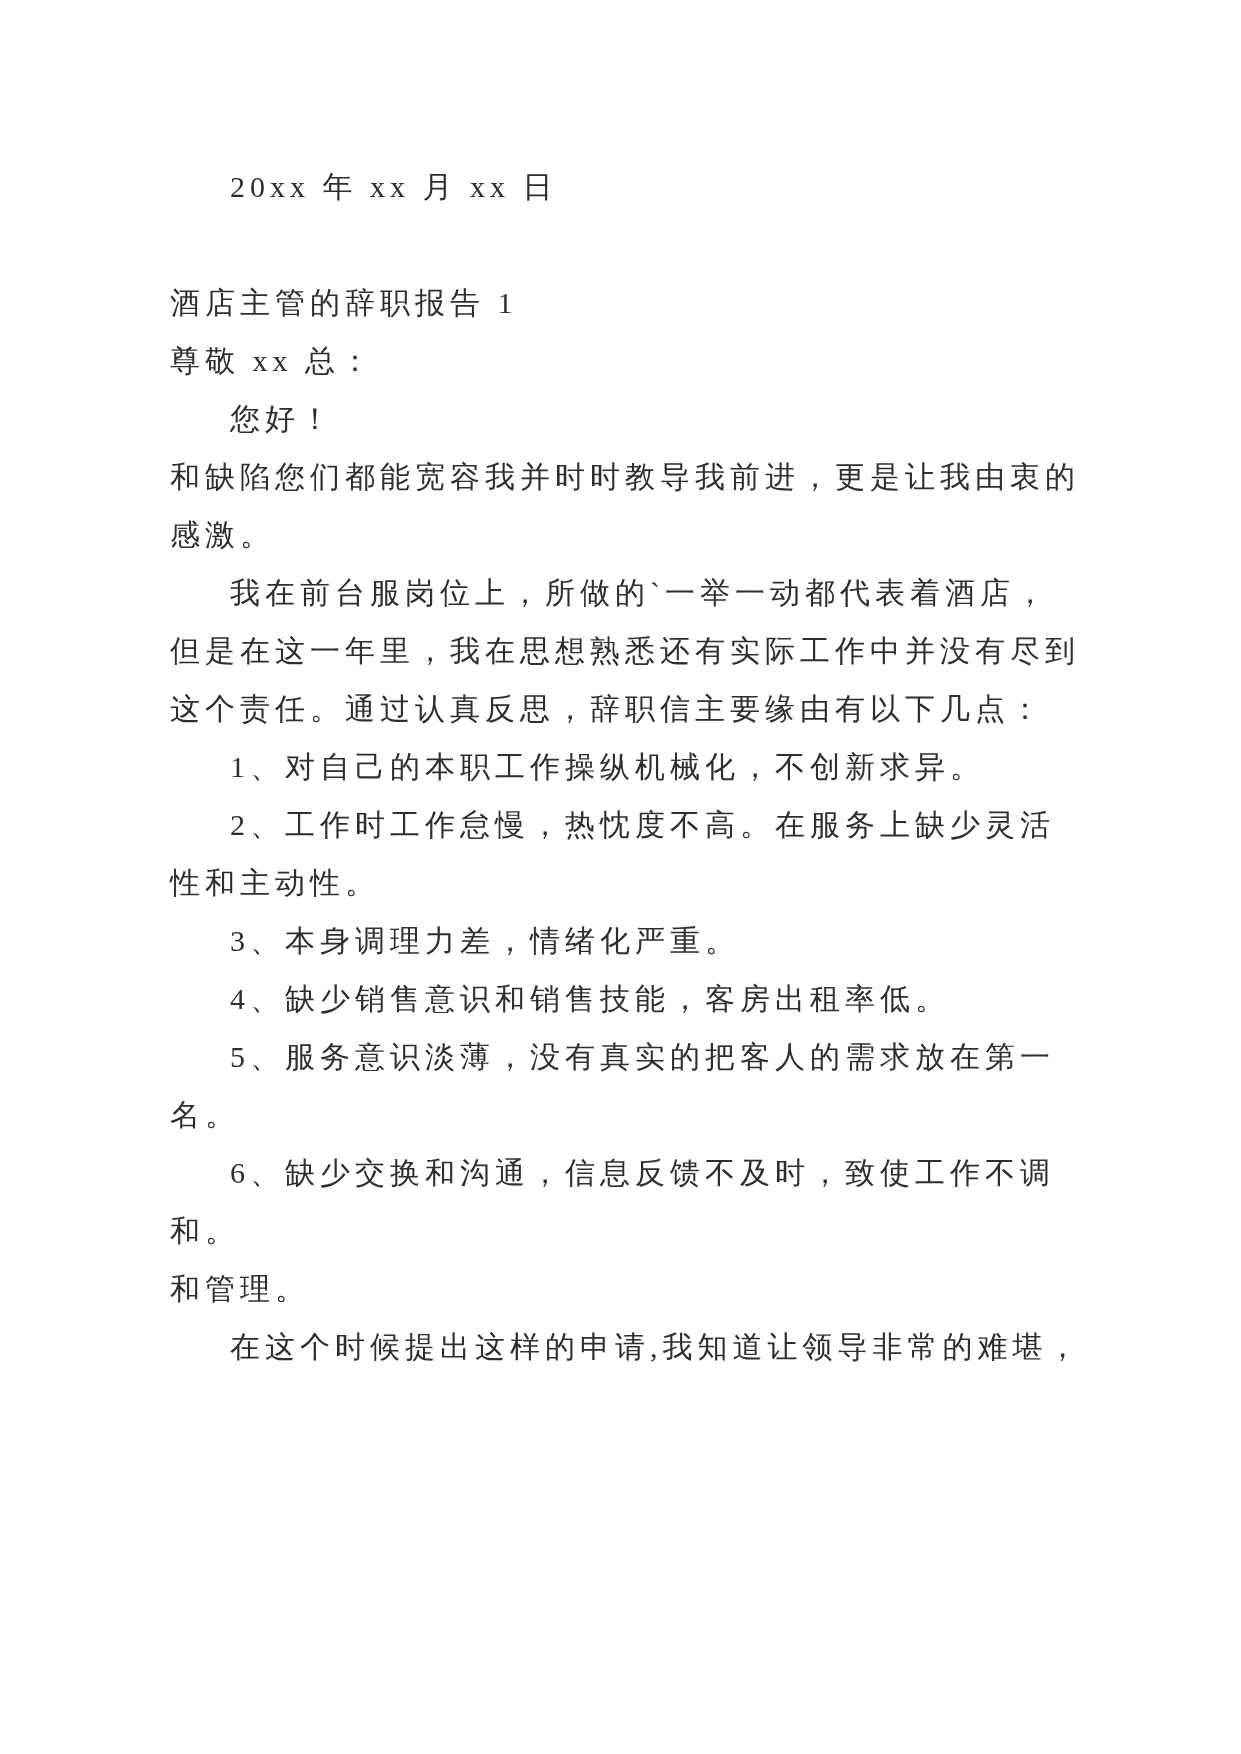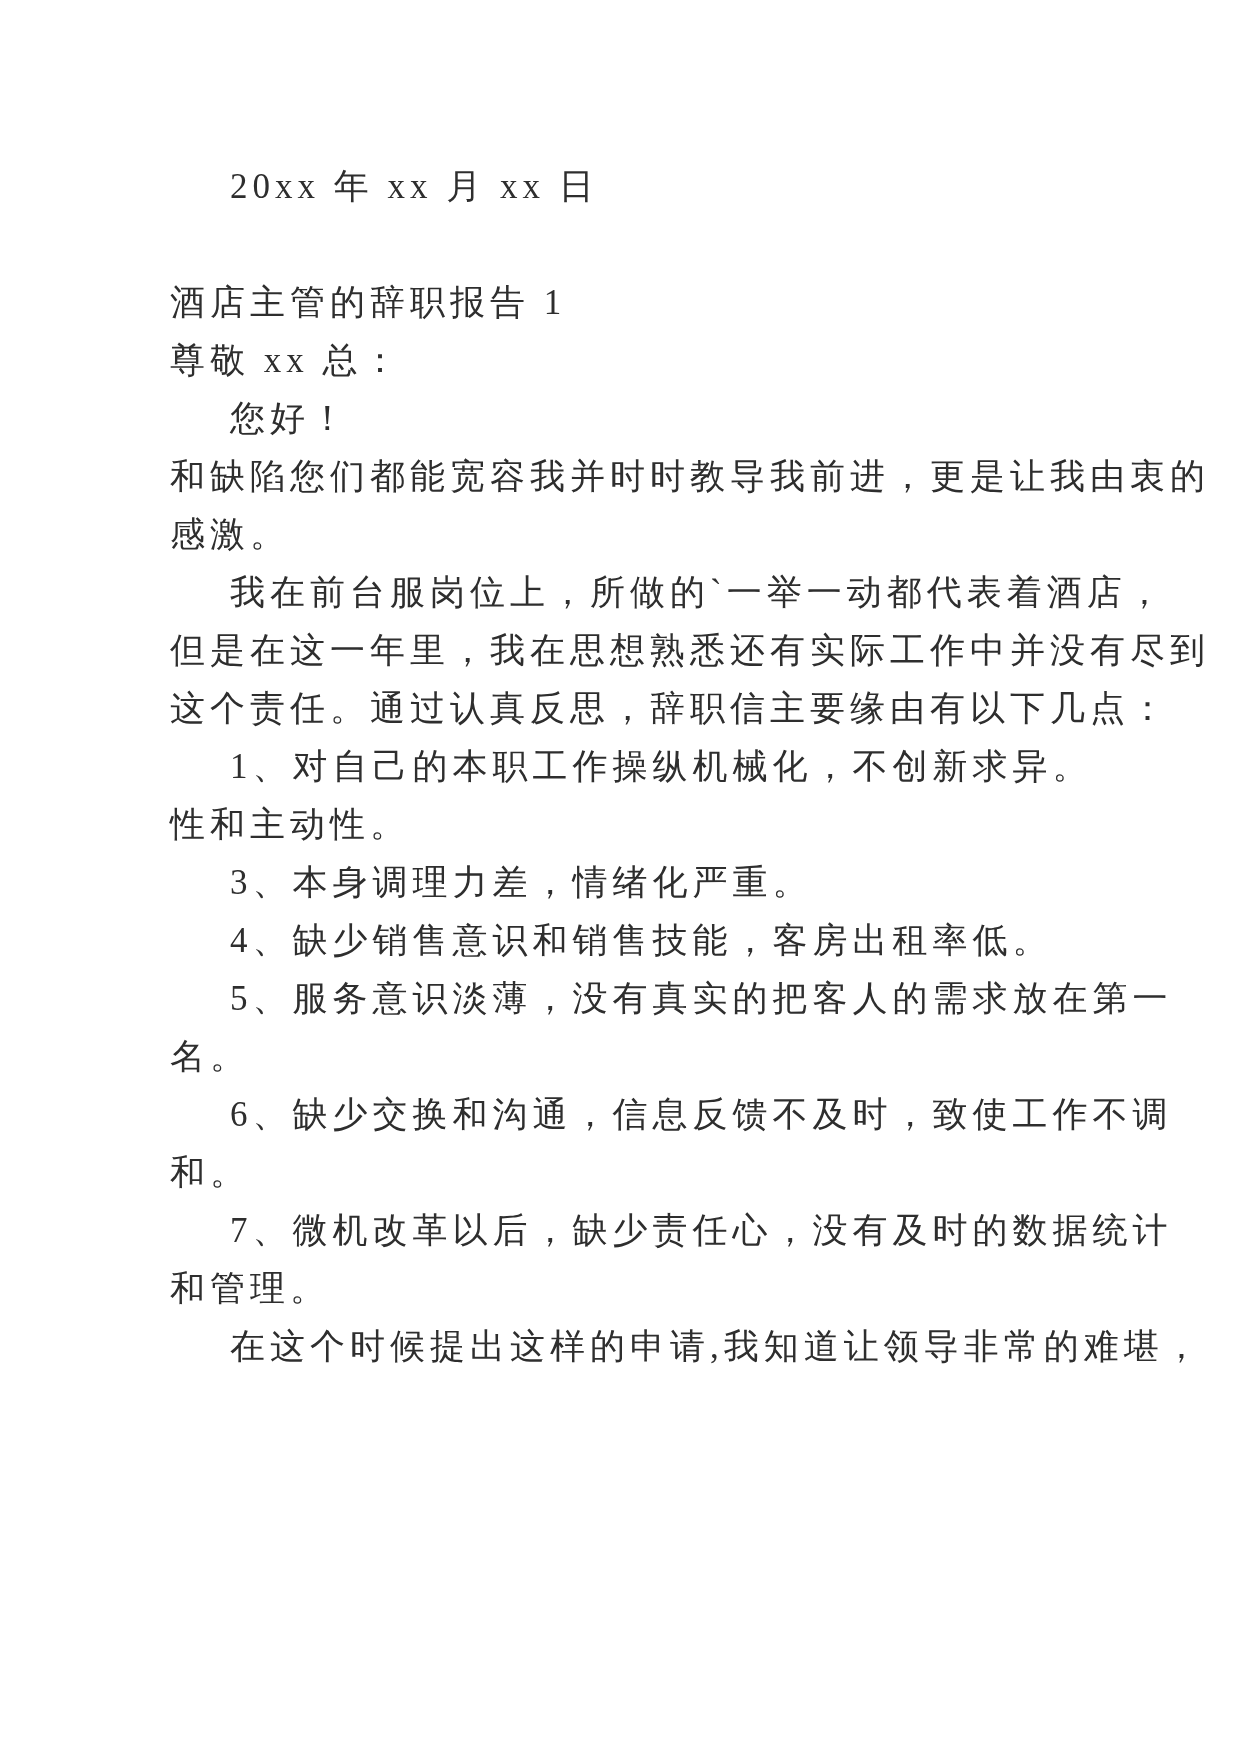--- a/index.html
+++ b/index.html
@@ -19,21 +19,21 @@
     }
     .text-body {
       position: absolute;
       left: 170px;
       top: 158px;
       width: 1000px;
     }
     .line {
       height: 58px;
       line-height: 58px;
-      font-size: 35px;
+      font-size: 30px;
       letter-spacing: 5px;
       white-space: nowrap;
     }
     .line.indent {
       padding-left: 60px;
     }
     .line.blank {
       
     }
   </style>
@@ -46,24 +46,24 @@
       <div class="line blank"></div>
       <div class="line">酒店主管的辞职报告 1</div>
       <div class="line">尊敬 xx 总：</div>
       <div class="line indent">您好！</div>
       <div class="line">和缺陷您们都能宽容我并时时教导我前进，更是让我由衷的</div>
       <div class="line">感激。</div>
       <div class="line indent">我在前台服岗位上，所做的`一举一动都代表着酒店，</div>
       <div class="line">但是在这一年里，我在思想熟悉还有实际工作中并没有尽到</div>
       <div class="line">这个责任。通过认真反思，辞职信主要缘由有以下几点：</div>
       <div class="line indent">1、对自己的本职工作操纵机械化，不创新求异。</div>
+      <div class="line indent">2、工作时工作怠慢，热忱度不高。在服务上缺少灵活</div>
       <div class="line">性和主动性。</div>
       <div class="line indent">3、本身调理力差，情绪化严重。</div>
       <div class="line indent">4、缺少销售意识和销售技能，客房出租率低。</div>
       <div class="line indent">5、服务意识淡薄，没有真实的把客人的需求放在第一</div>
       <div class="line">名。</div>
       <div class="line indent">6、缺少交换和沟通，信息反馈不及时，致使工作不调</div>
       <div class="line">和。</div>
-      <div class="line indent">7、微机改革以后，缺少责任心，没有及时的数据统计</div>
       <div class="line">和管理。</div>
       <div class="line indent">在这个时候提出这样的申请,我知道让领导非常的难堪，</div>
     </div>
 </div>
 
 </body></html>

